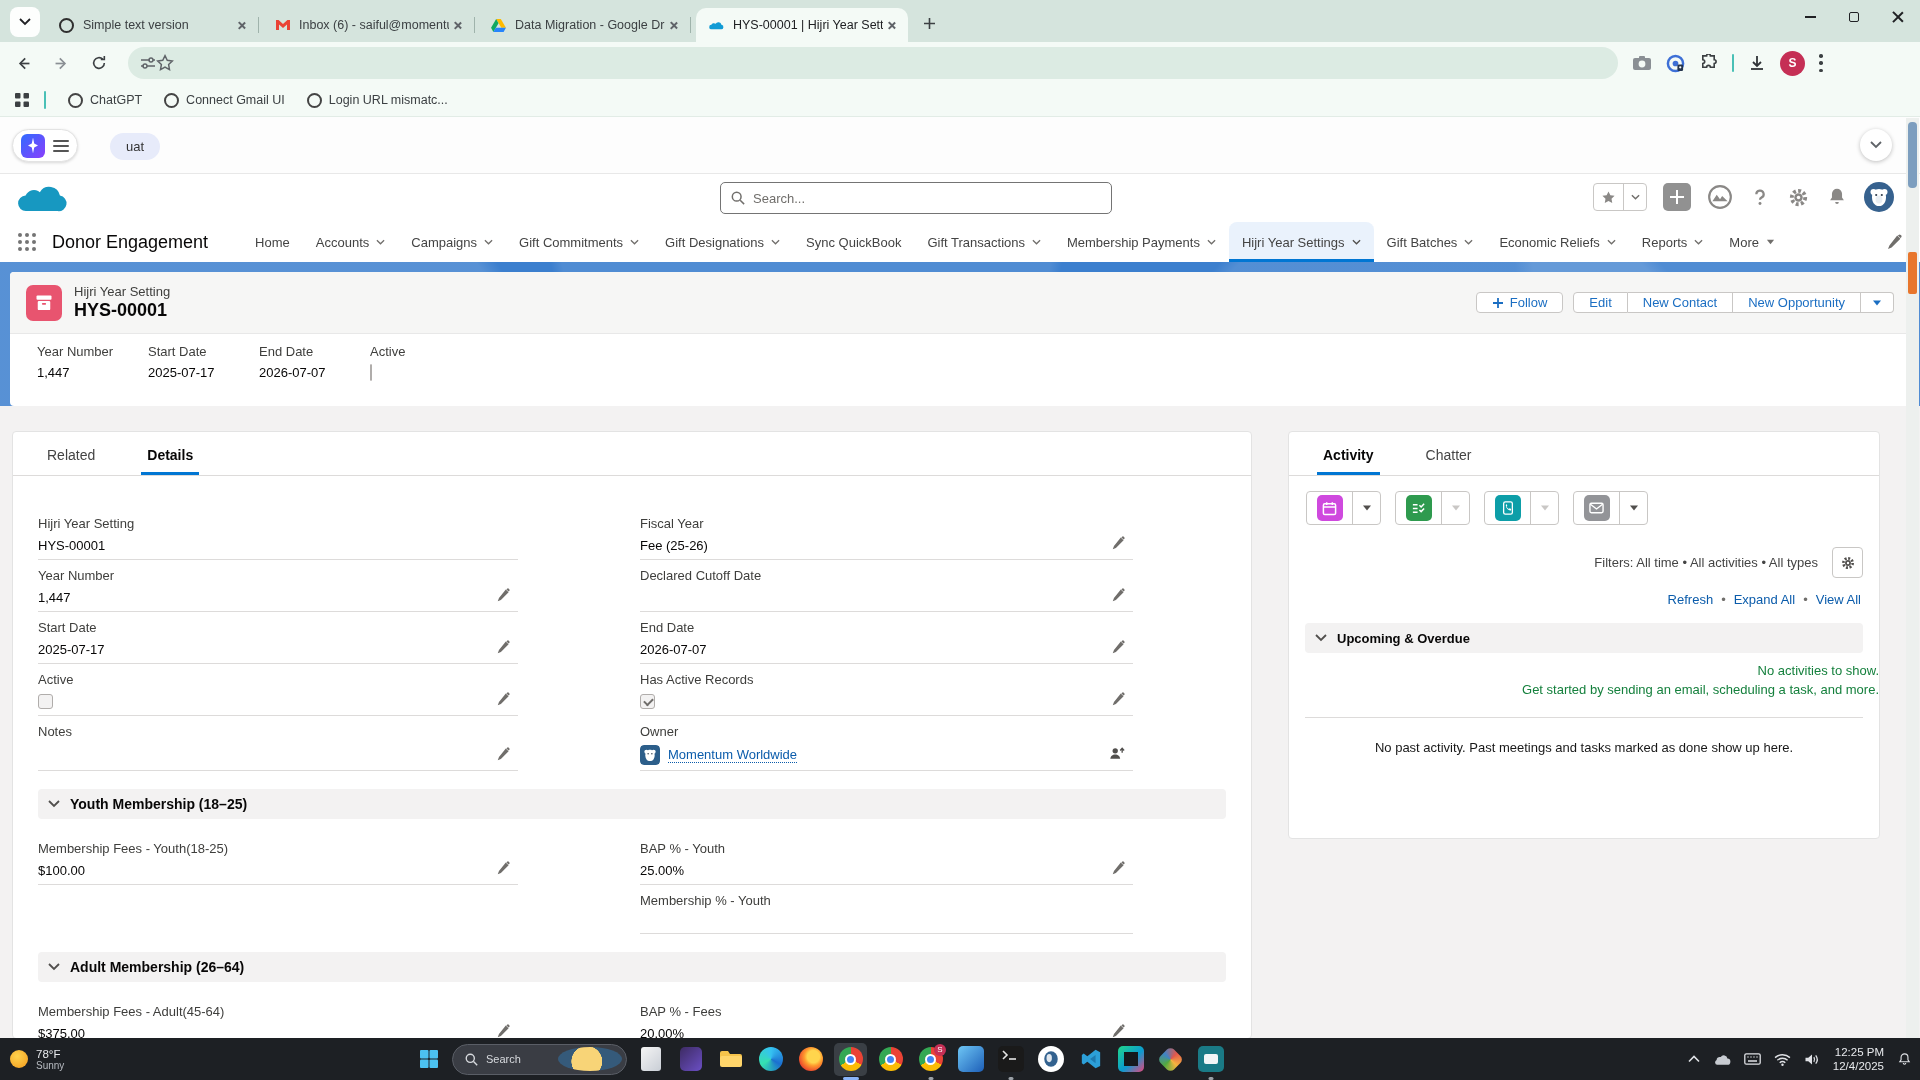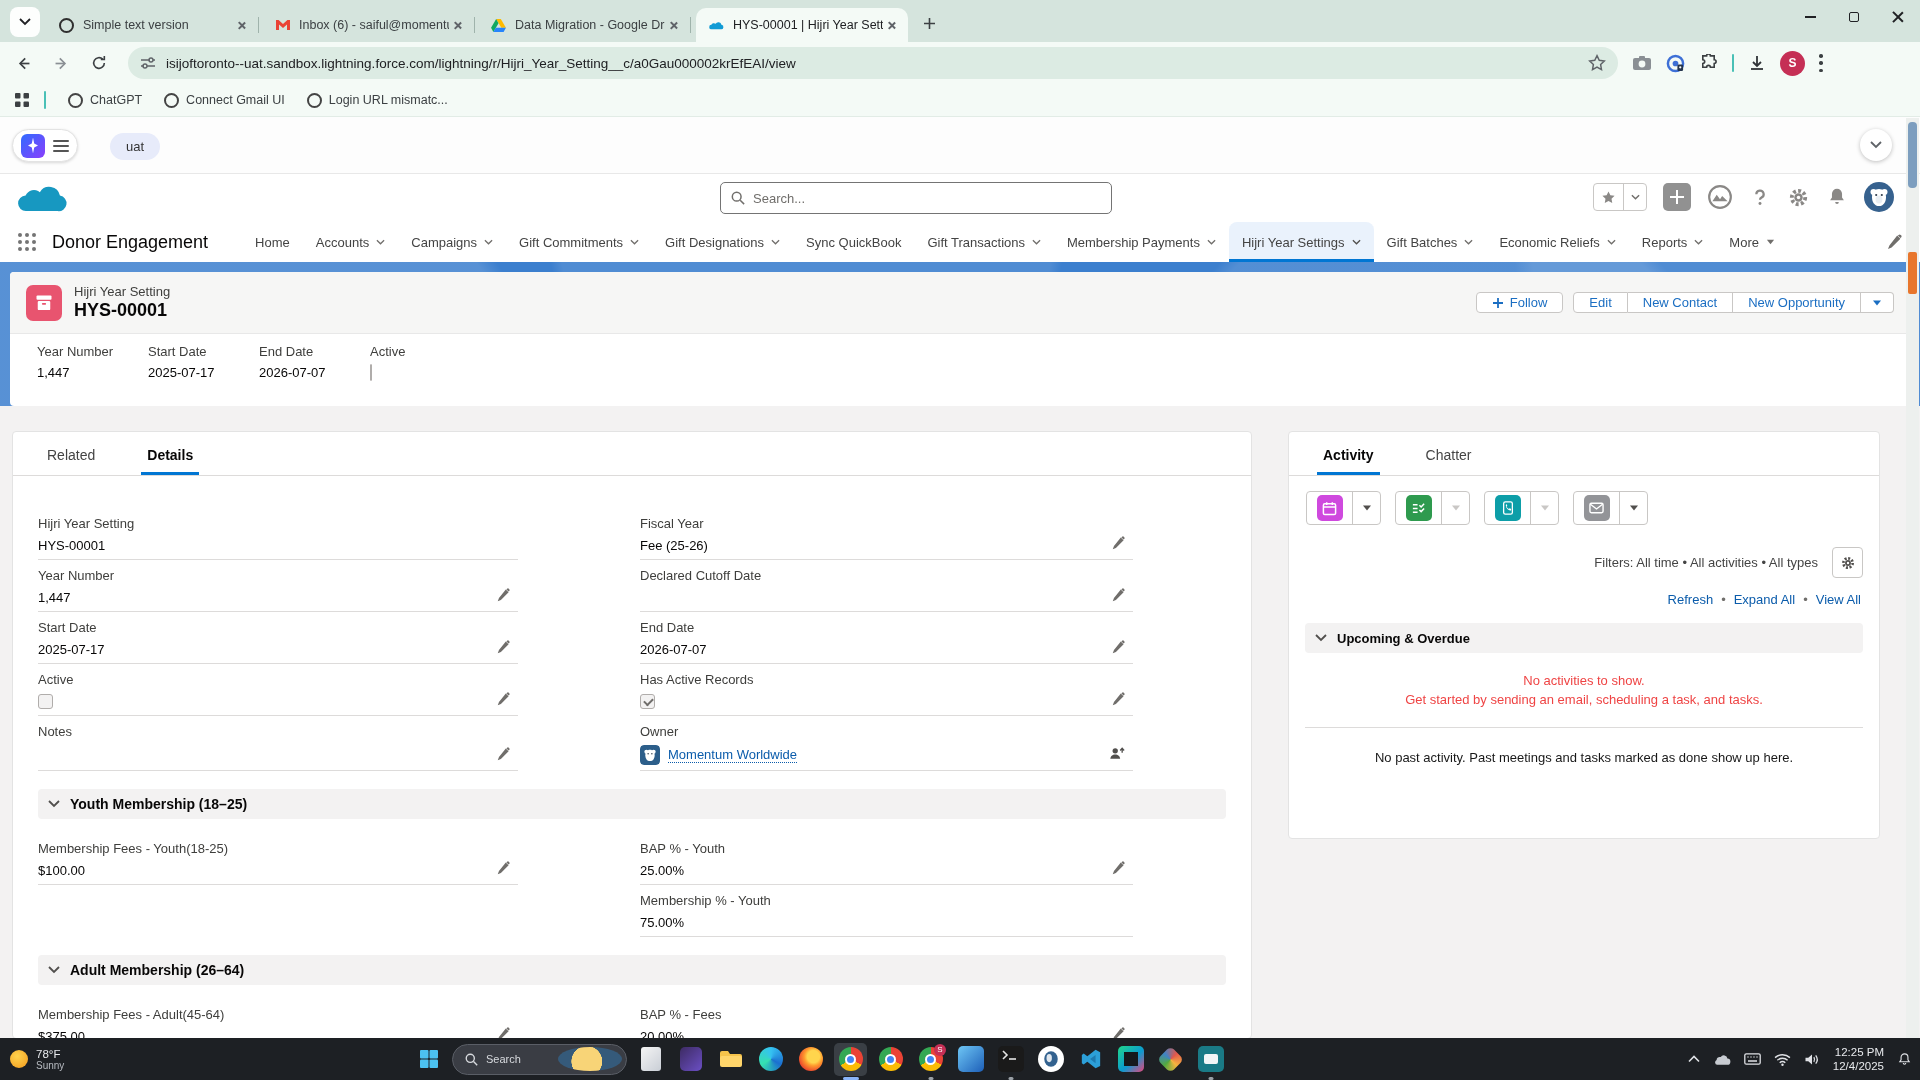--- a/index.html
+++ b/index.html
@@ -129,21 +129,21 @@
   .split .mainb .chip { width:26px; height:26px; border-radius:5px; display:flex; align-items:center; justify-content:center; }
   .split .arrb { width:28px; border-left:1px solid #c9c7c5; display:flex; align-items:center; justify-content:center; cursor:pointer; }
   .filters { display:flex; align-items:center; justify-content:flex-end; gap:14px; padding:22px 16px 0 0; }
   .filters .ftext { font-size:13px; color:#444; }
   .gearbtn { width:31px; height:31px; border:1px solid #c9c7c5; border-radius:4px; display:flex; align-items:center; justify-content:center; cursor:pointer; }
   .actlinks { display:flex; justify-content:flex-end; align-items:center; gap:8px; font-size:13px; padding:14px 18px 0 0; }
   .actlinks a { color:#0b5cab; text-decoration:none; cursor:pointer; }
   .actlinks .sep { color:#706e6b; }
   .upbar { margin:16px 16px 0 16px; height:30px; background:#f3f2f2; border-radius:4px; display:flex; align-items:center; gap:10px; padding-left:10px; cursor:pointer; }
   .upbar b { font-size:13px; color:#080707; }
-  .emptymsg { text-align:center; font-size:13px; color:#ef4444; margin-top:18px; line-height:19px; }
+  .emptymsg { text-align:right; font-size:13px; color:#15803d; margin-top:8px; line-height:19px; }
   .pastwrap { border-top:1px solid #dddbda; margin:18px 16px 0 16px; }
   .pasttext { text-align:center; font-size:13px; color:#181818; margin-top:22px; }
 
   
   .pagescroll { position:absolute; right:1px; top:118px; bottom:42px; width:13px; background:#edf0ee; }
   .ps-thumb { position:absolute; left:2px; right:2px; top:4px; height:66px; background:#7d9ebf; border-radius:4px; }
   .ps-mark { position:absolute; left:2px; right:2px; top:134px; height:42px; background:#e8762d; border-radius:2px; }
 
   
   .taskbar { position:absolute; left:0; bottom:0; width:1920px; height:42px; background:#1d2024; display:flex; align-items:center; color:#e8eaed; }
@@ -246,21 +246,20 @@
           <path d="M15 9a6 6 0 1 1-1.8-4.3" fill="none" stroke="#3c4043" stroke-width="1.8"></path>
           <path d="M15 1v4h-4" fill="none" stroke="#3c4043" stroke-width="1.8"></path>
         </svg>
     </div>
     <div class="urlbar">
       <svg width="16" height="14" viewBox="0 0 16 14">
           <path d="M1 4h9M13 4h2M1 10h3M7 10h8" stroke="#5f6368" stroke-width="1.6"></path>
           <circle cx="11" cy="4" r="2" fill="none" stroke="#5f6368" stroke-width="1.4"></circle>
           <circle cx="5" cy="10" r="2" fill="none" stroke="#5f6368" stroke-width="1.4"></circle>
         </svg>
-      <span class="urltext">isijoftoronto--uat.sandbox.lightning.force.com/lightning/r/Hijri_Year_Setting__c/a0Gau000002krEfEAI/view</span>
       <svg width="18" height="18" viewBox="0 0 16 16">
           <path d="M8 1.5l2 4.1 4.5.6-3.3 3.1.8 4.5L8 11.6l-4 2.2.8-4.5L1.5 6.2 6 5.6z" fill="none" stroke="#5f6368" stroke-width="1.3"></path>
         </svg>
     </div>
     <div class="tbicons">
       <svg width="20" height="16" viewBox="0 0 20 16">
           <rect x="1" y="3" width="18" height="12" rx="2" fill="#8a8f94"></rect>
           <circle cx="10" cy="9" r="3.4" fill="#f4faf6"></circle>
           <rect x="7" y="1" width="6" height="3" rx="1" fill="#8a8f94"></rect>
         </svg>
@@ -657,21 +656,20 @@
         </div>
         <div class="cell g-c2r1">
           <div class="flab">BAP % - Youth</div>
           <div class="fval">25.00%</div>
           <svg class="pencil" width="14" height="14" viewBox="0 0 16 16">
               <path d="M11.2 1.6l3.2 3.2-8.8 8.8L2 15l1.4-3.6zM12.6.9a1.5 1.5 0 0 1 2.1 0l.4.4a1.5 1.5 0 0 1 0 2.1l-.7.7-2.5-2.5z" fill="#706e6b"></path>
             </svg>
         </div>
         <div class="cell g-c2r2">
           <div class="flab">Membership % - Youth</div>
-          <div class="fval">75.00%</div>
         </div>
       </div>
 
       <div class="secbar">
         <svg width="12" height="8" viewBox="0 0 12 8">
             <path d="M1 1l5 5 5-5" fill="none" stroke="#514f4d" stroke-width="1.8"></path>
           </svg>
         <span class="sectitle">Adult Membership (26–64)</span>
       </div>
       <div class="secgrid">
@@ -779,21 +777,21 @@
         <a>View All</a>
       </div>
       <div class="upbar">
         <svg width="12" height="8" viewBox="0 0 12 8">
             <path d="M1 1l5 5 5-5" fill="none" stroke="#514f4d" stroke-width="1.8"></path>
           </svg>
         <b>Upcoming &amp; Overdue</b>
       </div>
       <div class="emptymsg">
         <div>No activities to show.</div>
-        <div>Get started by sending an email, scheduling a task, and tasks.</div>
+        <div>Get started by sending an email, scheduling a task, and more.</div>
       </div>
       <div class="pastwrap"></div>
       <div class="pasttext">No past activity. Past meetings and tasks marked as done show up here.</div>
     </div>
   </div>
 
   <div class="pagescroll">
     <div class="ps-thumb"></div>
     <div class="ps-mark"></div>
   </div>

